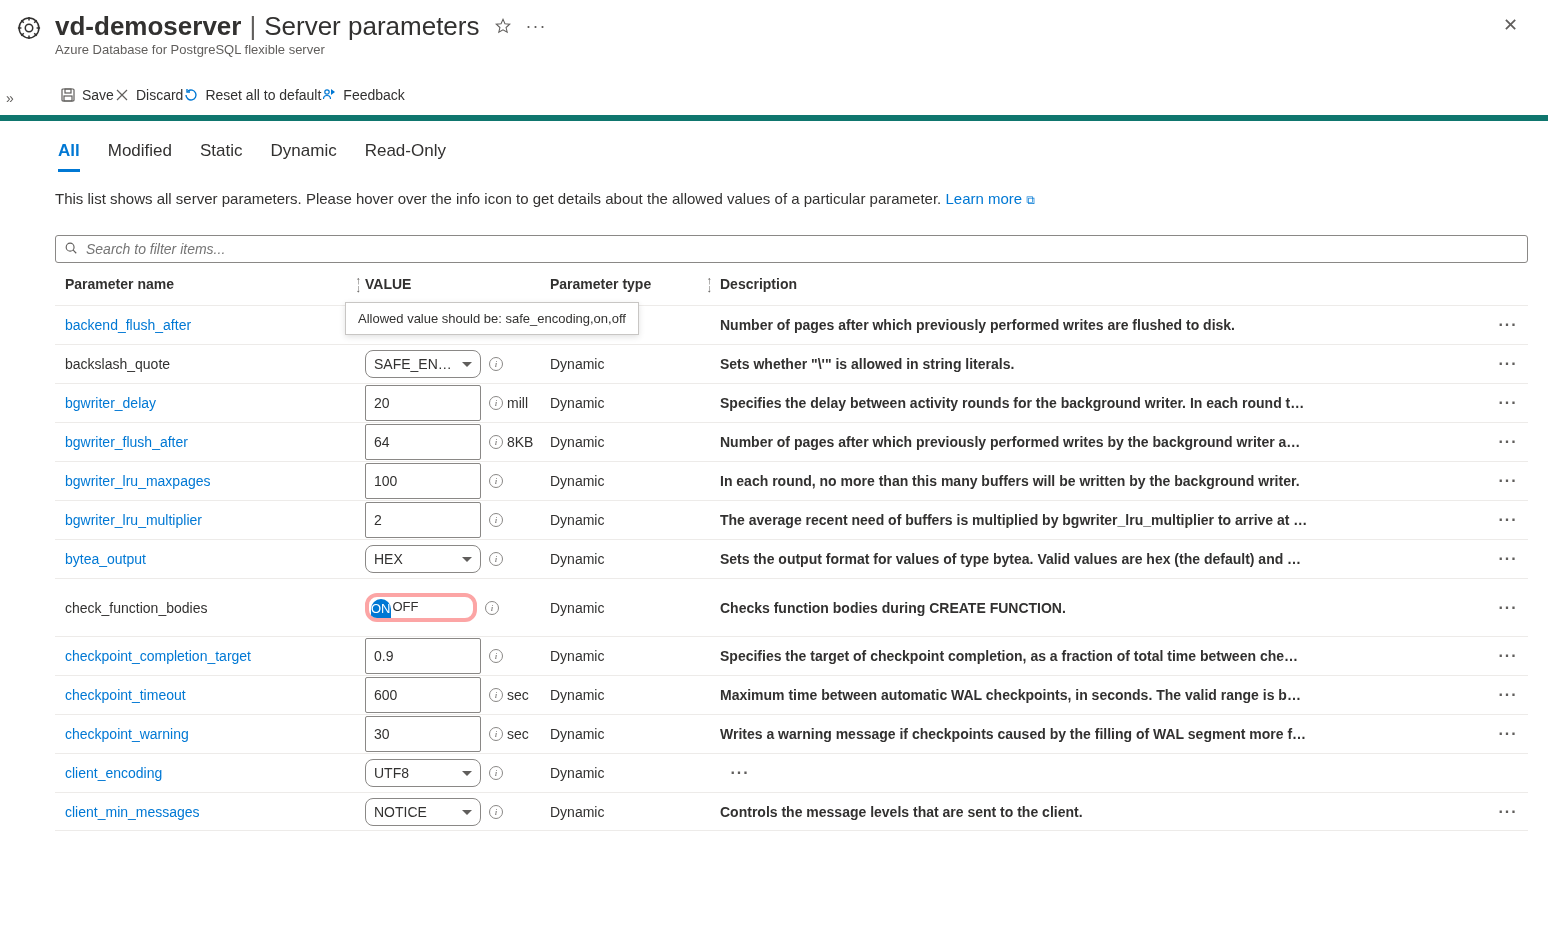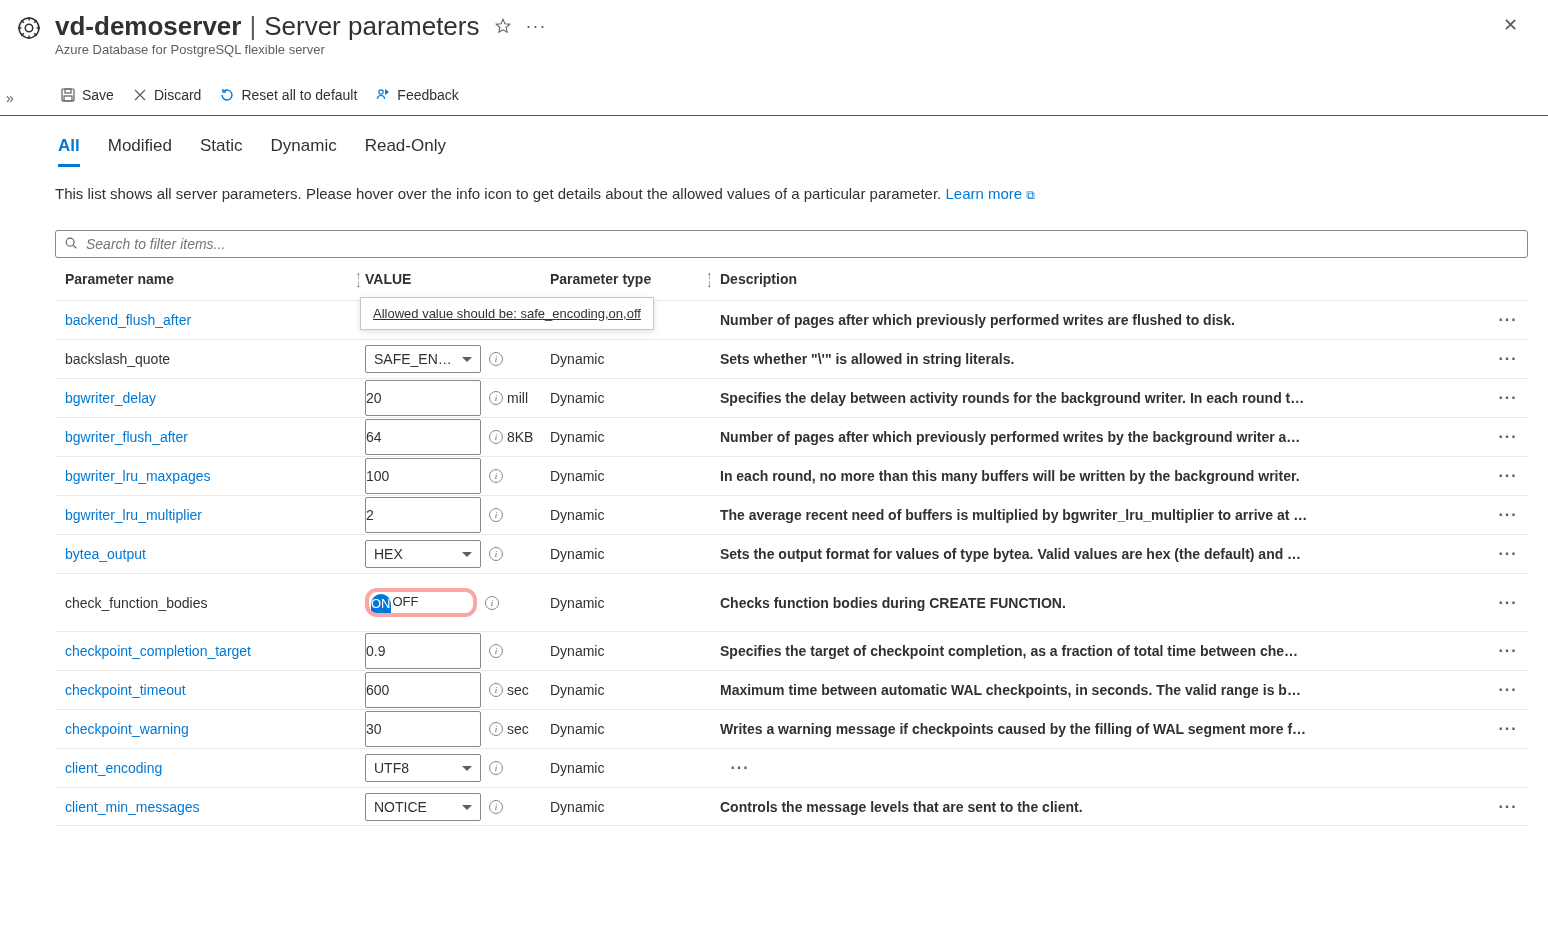--- a/index.html
+++ b/index.html
@@ -62,23 +62,22 @@
     left: -2px;
     top: 90px;
     color: #605e5c;
     font-size: 14px;
     padding-left: 8px;
   }
   .toolbar {
     display: flex;
     align-items: flex-start;
     padding: 12px 0 12px 60px;
-    border-bottom: 1px solid #0f766e;
+    border-bottom: 6px solid #0f766e;
     margin-top: 18px;
-    gap: 18px;
   }
   .tbtn {
     display: flex;
     align-items: center;
     gap: 6px;
     cursor: pointer;
     font-size: 14px;
     color: #323130;
   }
   .tbtn.accent { color: #0078d4; }
@@ -172,29 +171,29 @@
     cursor:pointer;
   }
   .pname-plain {
     color: #323130;
   }
   .val-input {
     width: 116px;
     height: 36px;
     border: 1px solid #8a8886;
     border-radius: 2px;
-    padding: 0 0;
+    padding: 0 8px;
     font-size: 14px;
     color: #323130;
   }
   .val-select {
     width: 116px;
     height: 28px;
     border: 1px solid #8a8886;
-    border-radius: 2px;
+    border-radius: 8px;
     padding: 0 20px 0 8px;
     font-size: 14px;
     color: #323130;
     position: relative;
     display:flex;
     align-items:center;
     background:#fff;
     cursor:pointer;
   }
   .val-select::after {
@@ -384,21 +383,21 @@
           <div class="row">
             <div class="col-name">
               <span class="pname-link">backend_flush_after</span>
             </div>
             <div class="col-value"></div>
             <div class="col-type"></div>
             <div class="col-desc">
               <span class="desc-text">Number of pages after which previously performed writes are flushed to disk.</span>
             </div>
             <div class="col-more">···</div>
-            <div class="tooltip" style="left: 305px; top: -4px; text-decoration: underline;">Allowed value should be: safe_encoding,on,off</div>
+            <div class="tooltip" style="left: 290px; top: -4px;">Allowed value should be: safe_encoding,on,off</div>
           </div>
           <div class="row">
             <div class="col-name">
               <span class="pname-plain">backslash_quote</span>
             </div>
             <div class="col-value">
               <div class="val-select">SAFE_EN…</div>
               <span class="info-icon">i</span>
             </div>
             <div class="col-type">Dynamic</div>

